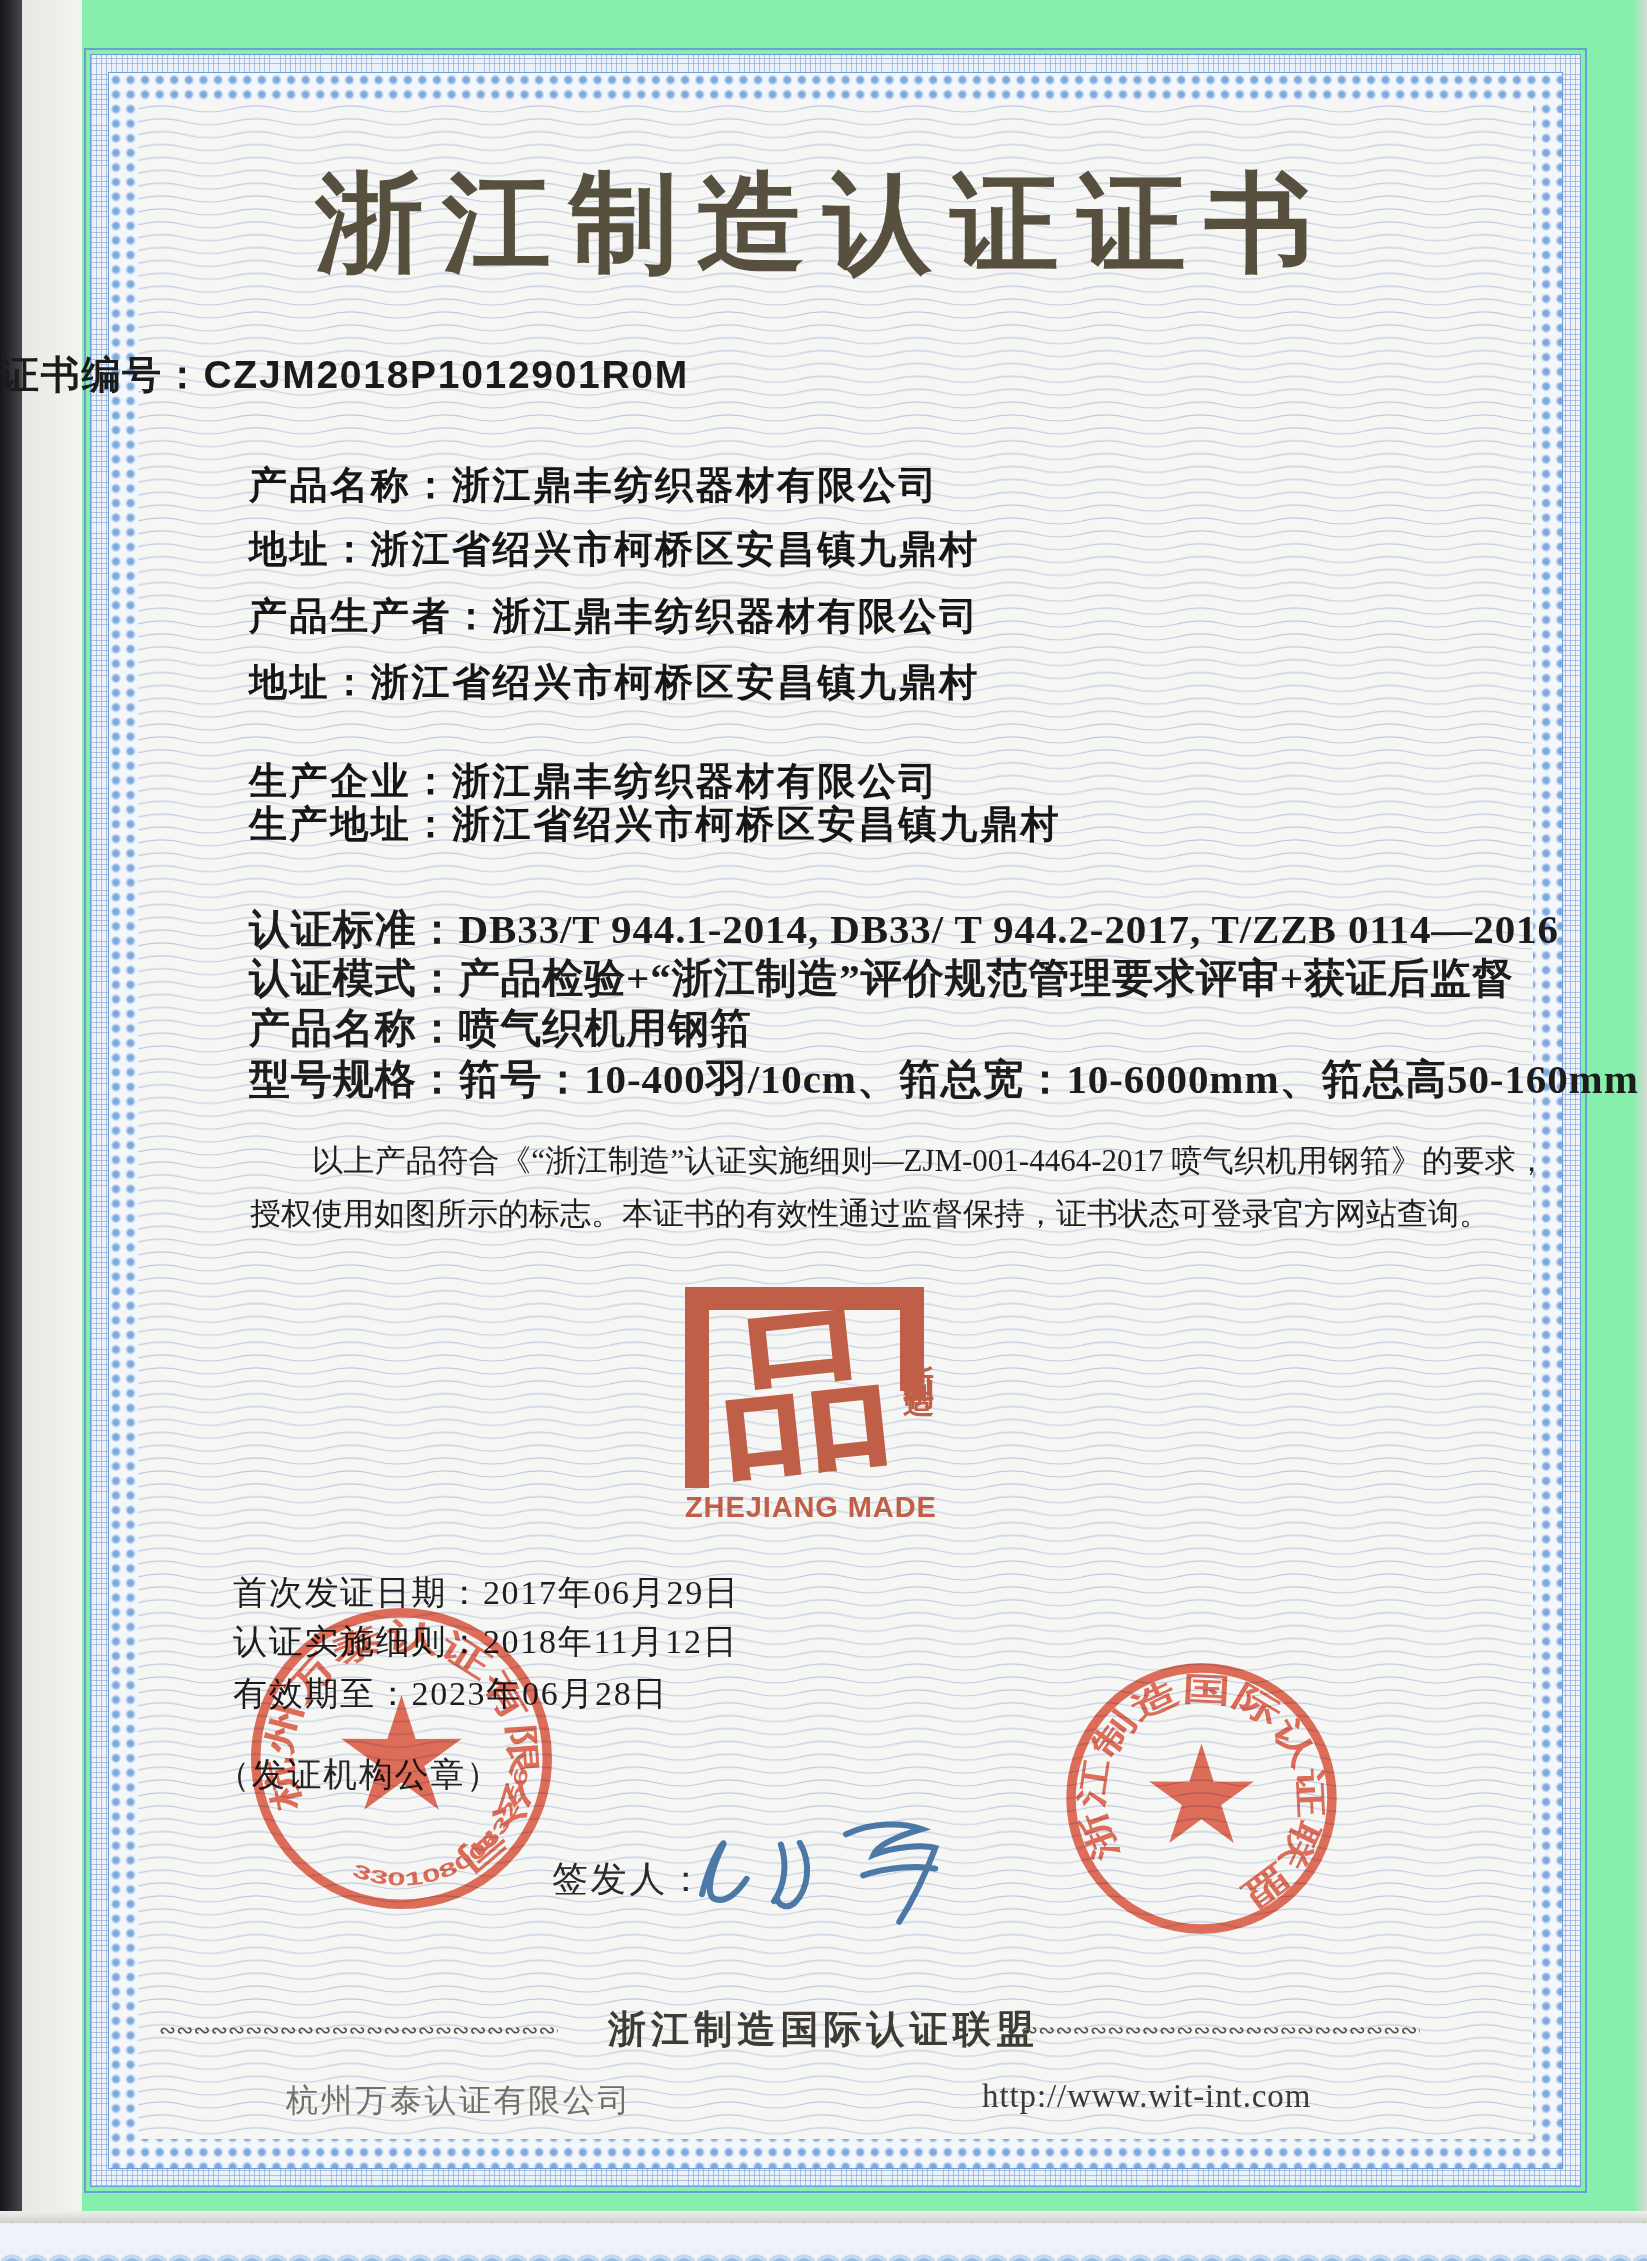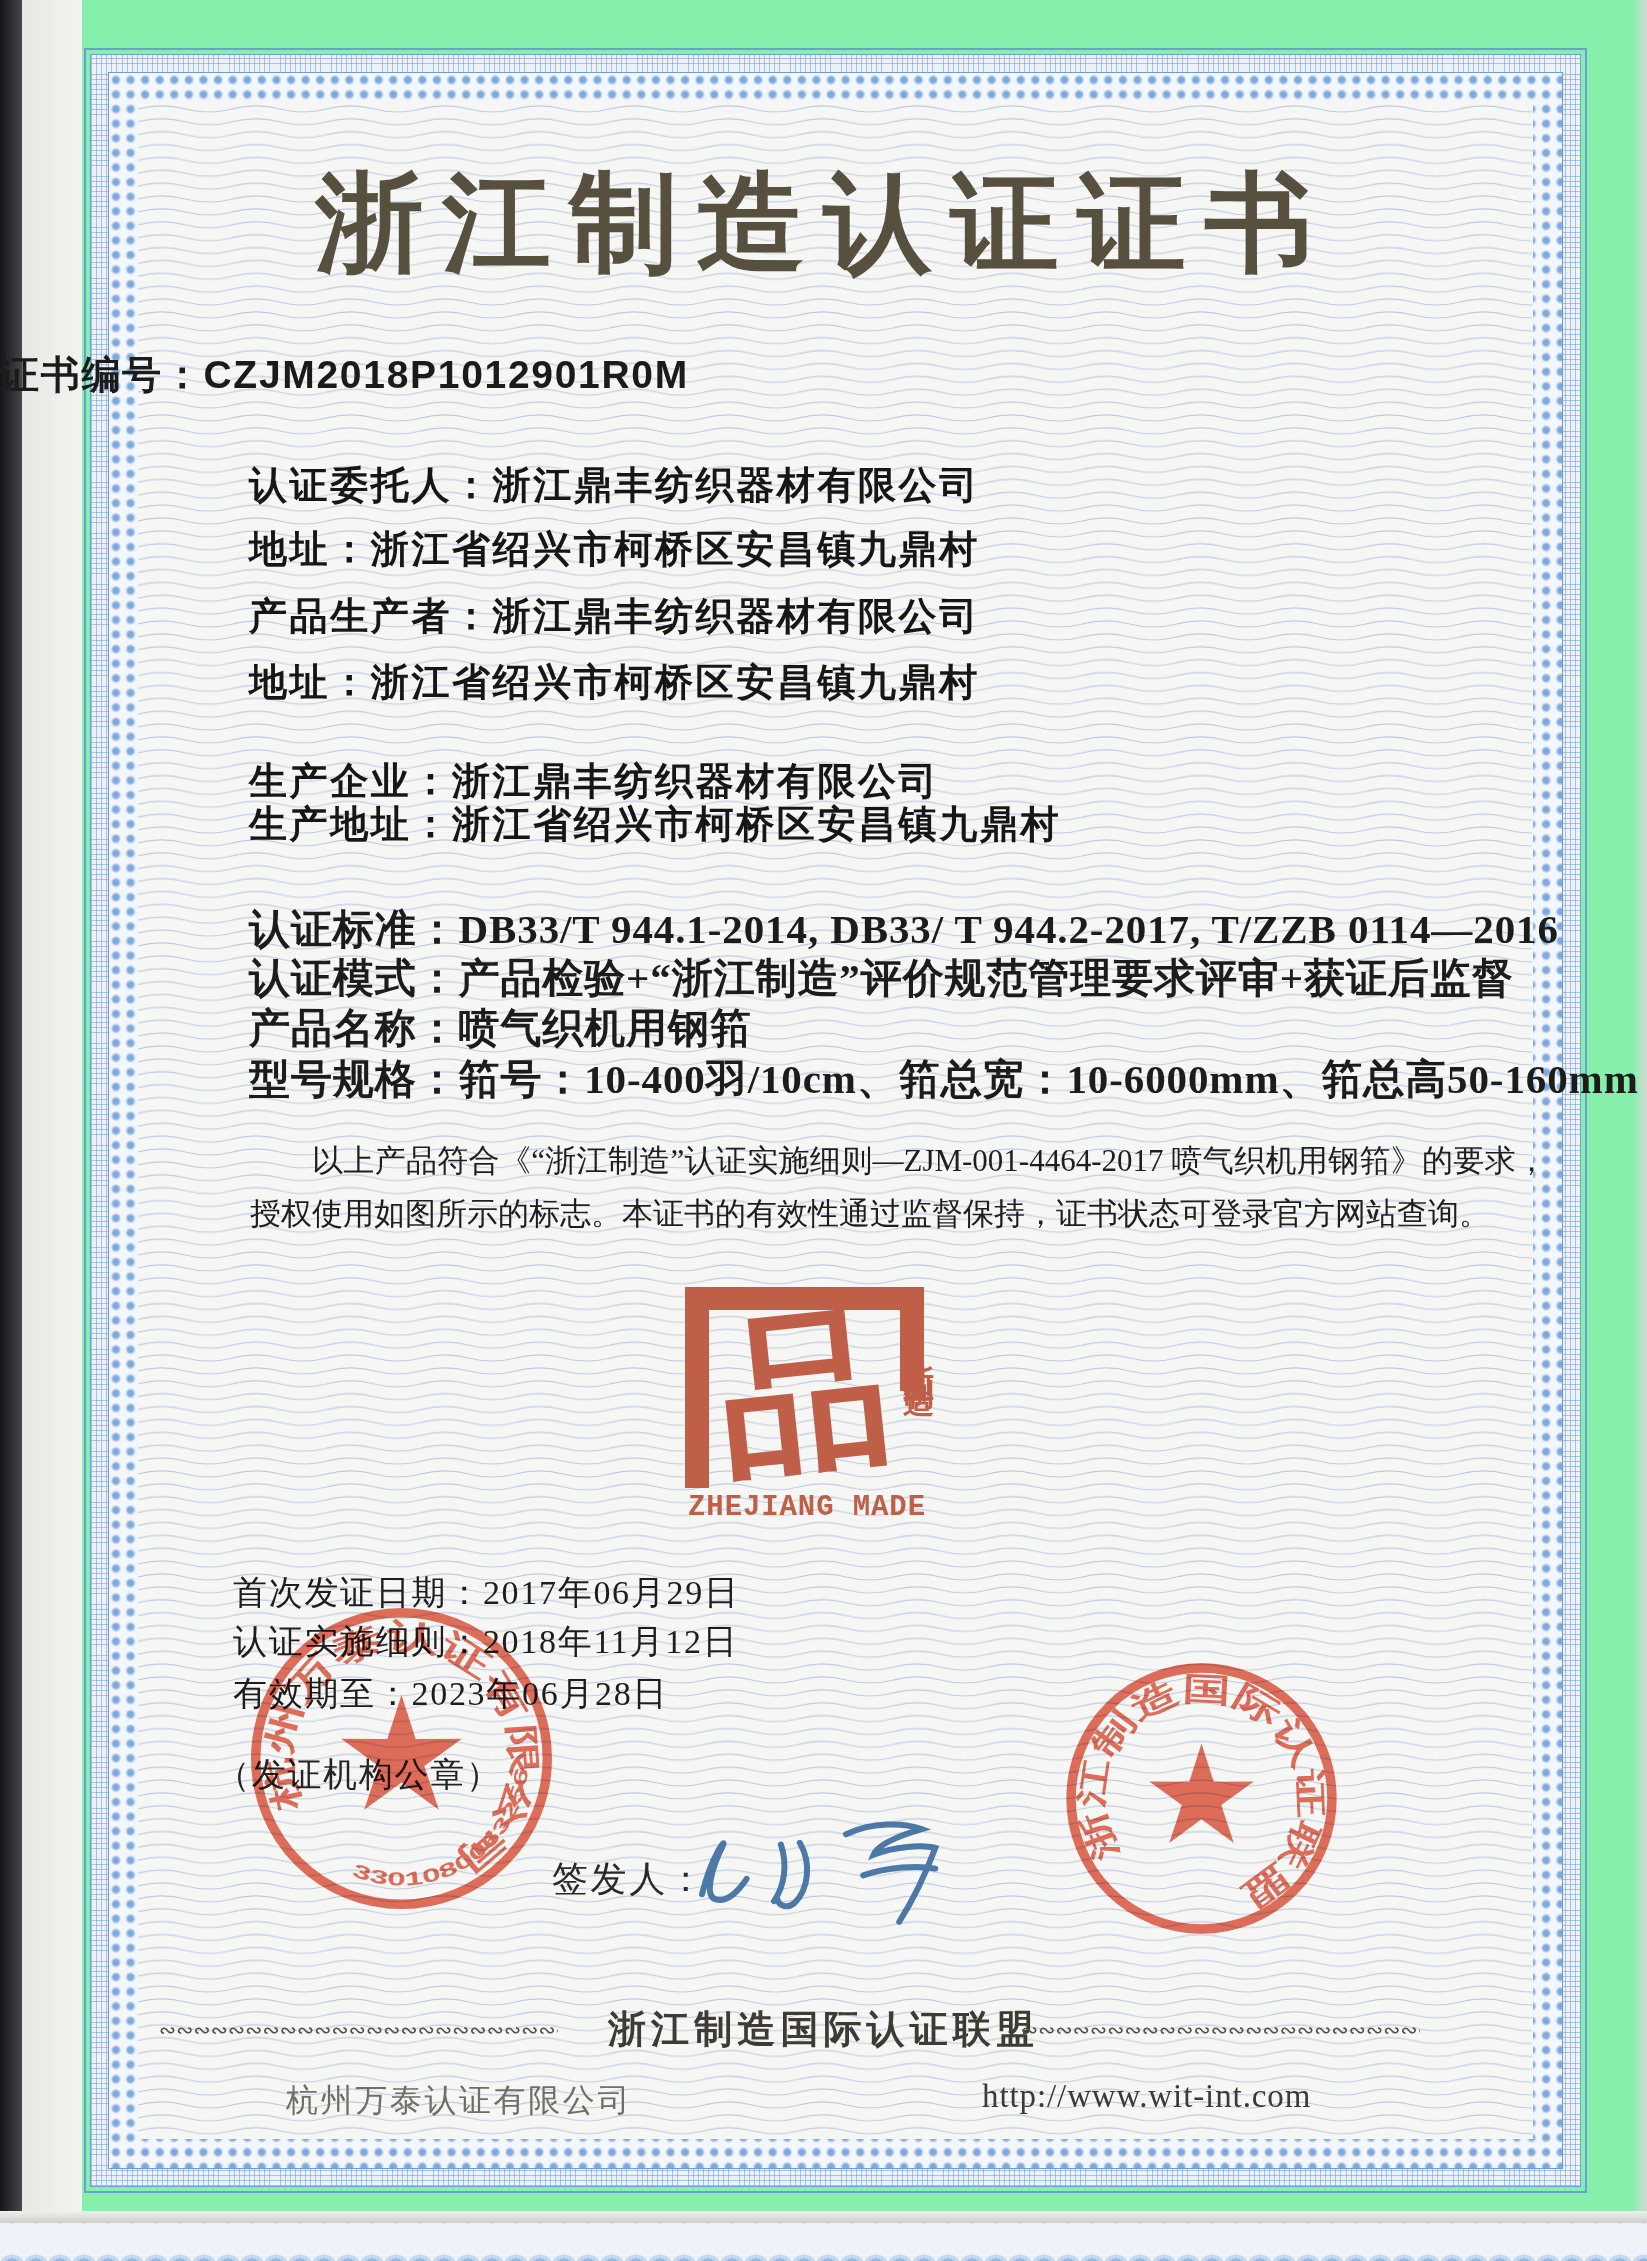--- a/index.html
+++ b/index.html
@@ -83,21 +83,21 @@
     font-weight:bold; font-family:"Liberation Serif", serif; transform:rotate(-6deg);
   }
   .logo .vlabel {
     position:absolute; left:212px; top:53px; writing-mode:vertical-rl;
     font-size:31px; font-weight:bold; letter-spacing:6.9px;
     font-family:"Liberation Sans", sans-serif;
   }
   .logo .elabel {
     position:absolute; left:0; top:204px; width:244px; text-align:center;
     font-size:29px; font-weight:bold; letter-spacing:0.9px;
-    font-family:Liberation Mono, monospace; white-space:nowrap;
+    font-family:Liberation Sans, sans-serif; white-space:nowrap;
   }
 
   .date-line { left:233px; font-size:34px; color:#1d1d1d; letter-spacing:1.7px; white-space:nowrap; }
   .seal-caption { left:216px; top:1752px; font-size:34px; color:#242424; letter-spacing:1.7px; }
   .issuer-label { left:552px; top:1855px; font-size:36px; color:#2a2a28; letter-spacing:2.6px; }
 
   .stamp { mix-blend-mode:multiply; opacity:.82; }
 
   .alliance-banner {
     left:0; top:2004px; width:1647px; text-align:center;
@@ -141,21 +141,21 @@
   <div class="abs scan-gray"></div>
   <div class="abs scan-right"></div>
   <div class="abs paper-crease"></div>
   <div class="abs bottom-band"></div>
 
   <div class="abs title">浙江制造认证证书</div>
   <div class="abs cert-line">
     <span>证书编号：</span><span>CZJM2018P1012901R0M</span>
   </div>
 
-  <div class="abs info-line" style="top:460px">认证委托人：浙江鼎丰纺织器材有限公司</div>
+  <div class="abs info-line" style="top:460px">产品名称：浙江鼎丰纺织器材有限公司</div>
   <div class="abs info-line" style="top:524px">地址：浙江省绍兴市柯桥区安昌镇九鼎村</div>
   <div class="abs info-line" style="top:591px">产品生产者：浙江鼎丰纺织器材有限公司</div>
   <div class="abs info-line" style="top:657px">地址：浙江省绍兴市柯桥区安昌镇九鼎村</div>
   <div class="abs info-line" style="top:756px">生产企业：浙江鼎丰纺织器材有限公司</div>
   <div class="abs info-line" style="top:799px">生产地址：浙江省绍兴市柯桥区安昌镇九鼎村</div>
 
   <div class="abs spec-line" style="top:902px">认证标准：DB33/T 944.1-2014, DB33/ T 944.2-2017, T/ZZB 0114—2016</div>
   <div class="abs spec-line" style="top:951px">认证模式：产品检验+“浙江制造”评价规范管理要求评审+获证后监督</div>
   <div class="abs spec-line" style="top:1001px">产品名称：喷气织机用钢筘</div>
   <div class="abs spec-line" style="top:1052px">型号规格：筘号：10-400羽/10cm、筘总宽：10-6000mm、筘总高50-160mm</div>

